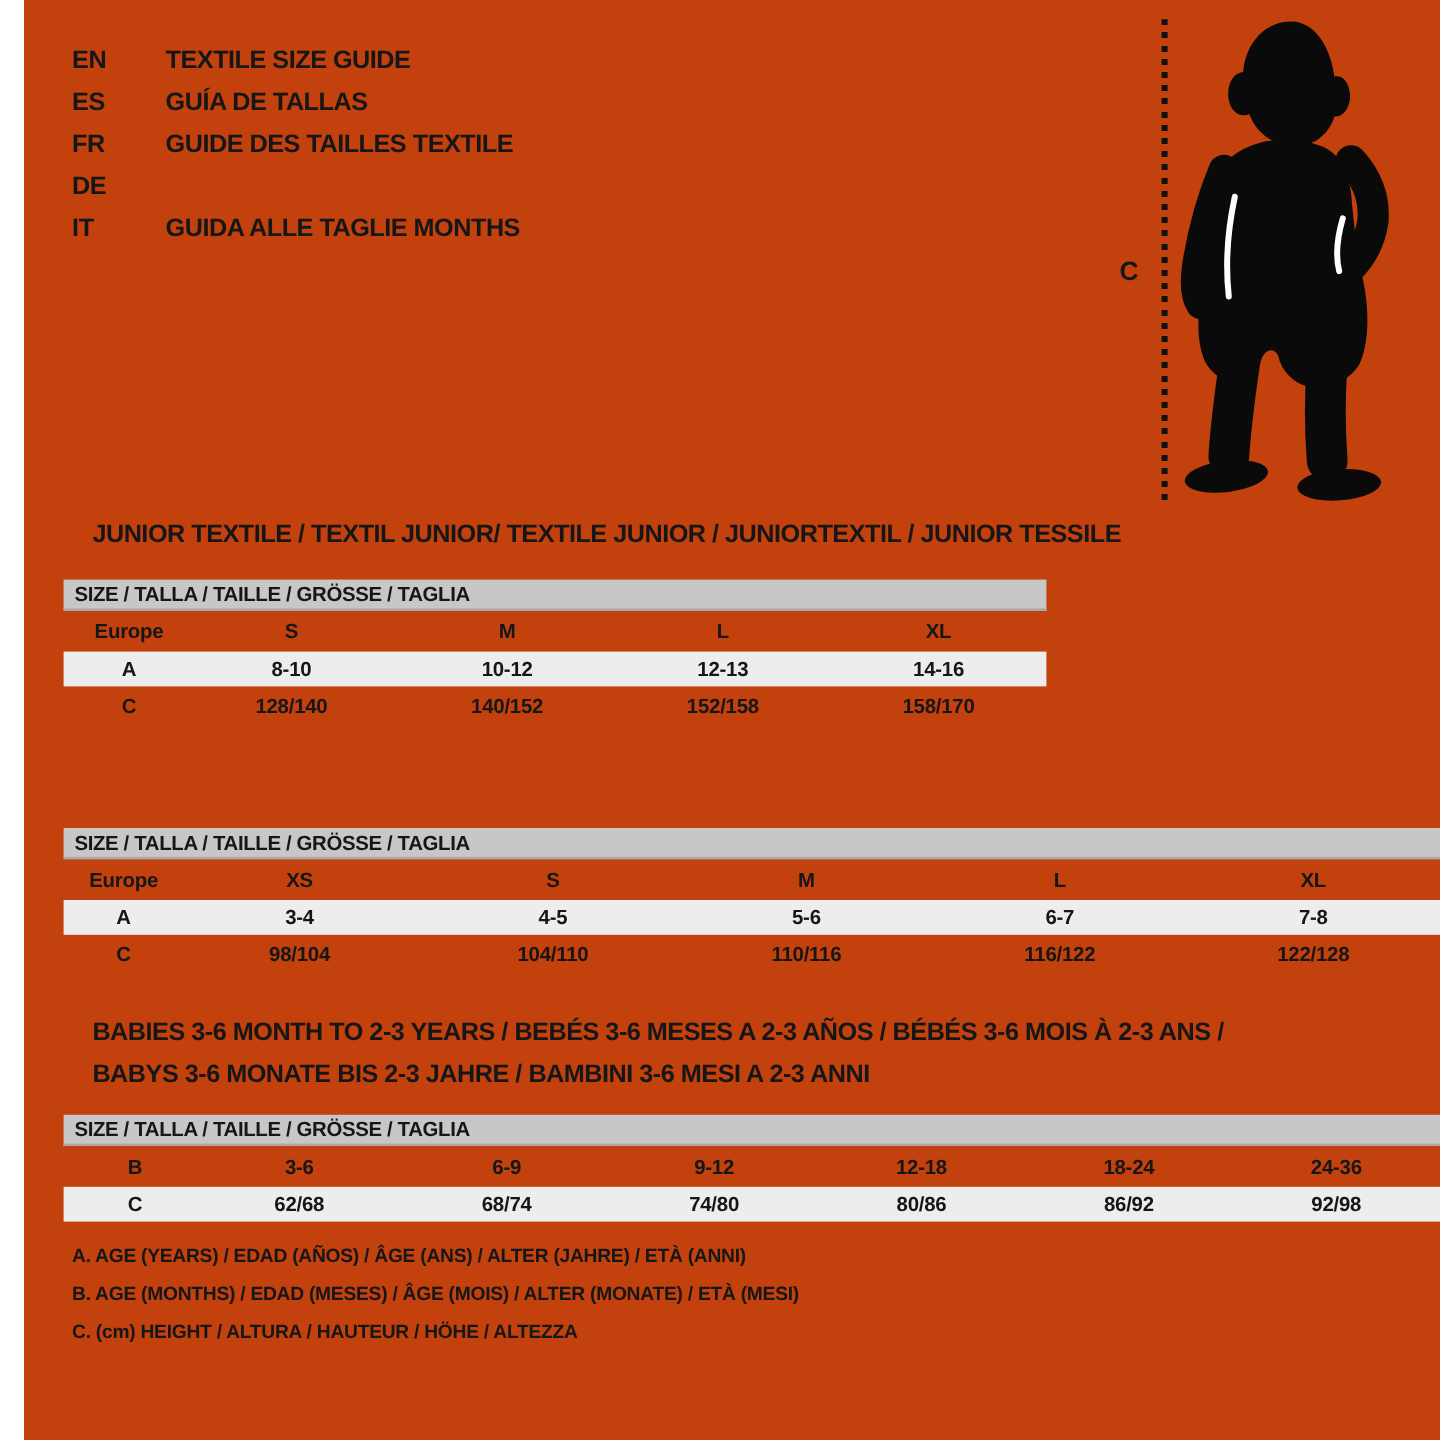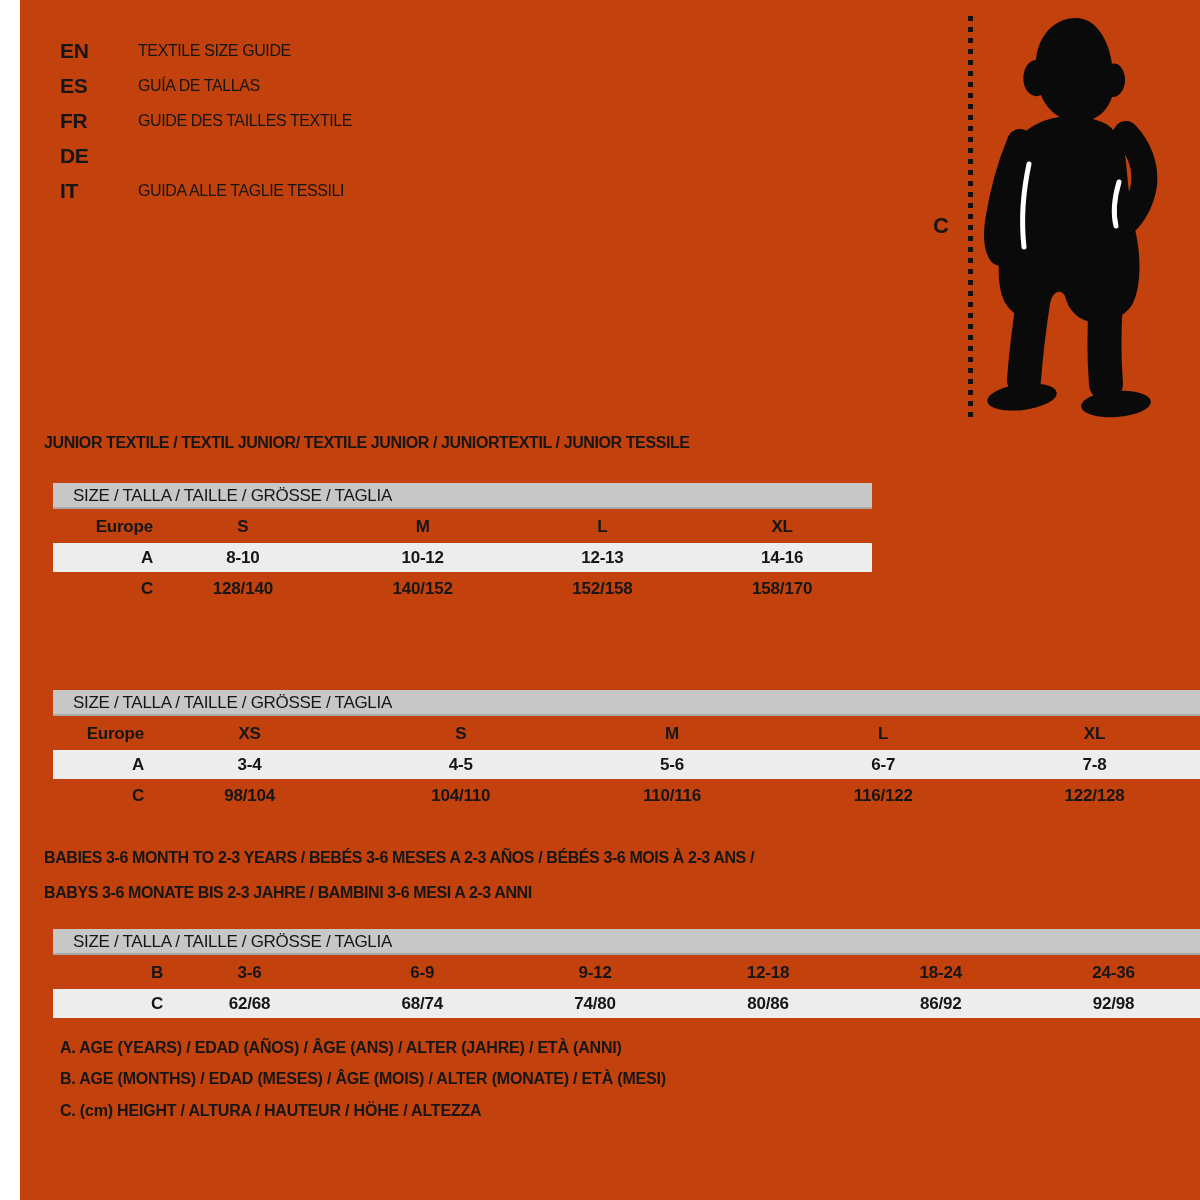--- a/index.html
+++ b/index.html
@@ -11,56 +11,56 @@
     font-family:"Liberation Sans","DejaVu Sans",sans-serif;
     color:#161616;
     overflow:hidden;
     margin-left:20px;
   }
 
   
   .lang-block { position:absolute; left:40px; top:33px; }
   .lang-row { display:flex; height:35px; align-items:center; }
   .lang-code { width:78px; font-size:21px; font-weight:bold; letter-spacing:-0.3px; }
-  .lang-title { font-size:16px; font-weight:normal; letter-spacing:-0.4px; }
+  .lang-title { font-size:21px; font-weight:bold; letter-spacing:-0.4px; }
 
   
   .measure-line {
     position:absolute; left:948px; top:16px; width:5px; height:402px;
     background:repeating-linear-gradient(to bottom,#111 0 5px,transparent 5px 11px);
   }
   .measure-label {
     position:absolute; left:913px; top:213px;
     font-size:22px; font-weight:bold;
   }
   .baby-svg { position:absolute; left:960px; top:14px; }
 
   
   .sec-title {
-    position:absolute; left:24px;
-    font-size:16px; font-weight:bold; letter-spacing:-0.4px;
+    position:absolute; left:57px;
+    font-size:21px; font-weight:bold; letter-spacing:-0.4px;
     white-space:nowrap;
   }
   .sec-title sub.nino-sub { font-size:70%; vertical-align:-0.25em; font-weight:bold; }
 
   .tbl { position:absolute; left:33px; }
   .band {
     height:26px; line-height:26px;
     background:#c7c7c7; border-bottom:2px solid #a9a9a9;
-    padding-left:20px;
-    font-size:17px; font-weight:normal; letter-spacing:-0.3px;
+    padding-left:9px;
+    font-size:17px; font-weight:bold; letter-spacing:-0.3px;
   }
   .trow {
     display:flex; height:29px; align-items:center;
     font-size:17px; font-weight:bold; letter-spacing:-0.2px;
     margin-top:2px;
   }
   .trow.first { margin-top:3px; }
   .trow.alt { background:#ededed; }
-  .trow .c0 { padding-left:9px; text-align:right; }
+  .trow .c0 { padding-left:9px; text-align:center; }
   .trow .c  { flex:1; text-align:center; }
   .tbl-junior   { width:819px; }  .tbl-junior   .c0 { width:100px; }
   .tbl-children { width:1147px; } .tbl-children .c0 { width:91px; }
   .tbl-babies   { width:1147px; } .tbl-babies   .c0 { width:110px; }
 
   
   .notes { position:absolute; left:40px; top:1032px; }
   .note-line {
     height:31.5px; display:flex; align-items:center;
     font-size:16px; font-weight:bold; letter-spacing:-0.2px;
@@ -83,21 +83,21 @@
     </div>
     <div class="lang-row">
       <span class="lang-code">FR</span>
       <span class="lang-title">GUIDE DES TAILLES TEXTILE</span>
     </div>
     <div class="lang-row">
       <span class="lang-code">DE</span>
     </div>
     <div class="lang-row">
       <span class="lang-code">IT</span>
-      <span class="lang-title">GUIDA ALLE TAGLIE TESSILI</span>
+      <span class="lang-title">GUIDA ALLE TAGLIE MONTHS</span>
     </div>
   </div>
 
   <div class="measure-line"></div>
   <div class="measure-label">C</div>
 
   <svg class="baby-svg" width="178" height="405" viewBox="0 0 178 405">
     <g fill="#0a0a0a" stroke="none">
 
       <path d="M96 4 C74 4 58 22 56 46 C45 47 41 62 45 73 C48 81 56 84 61 81

